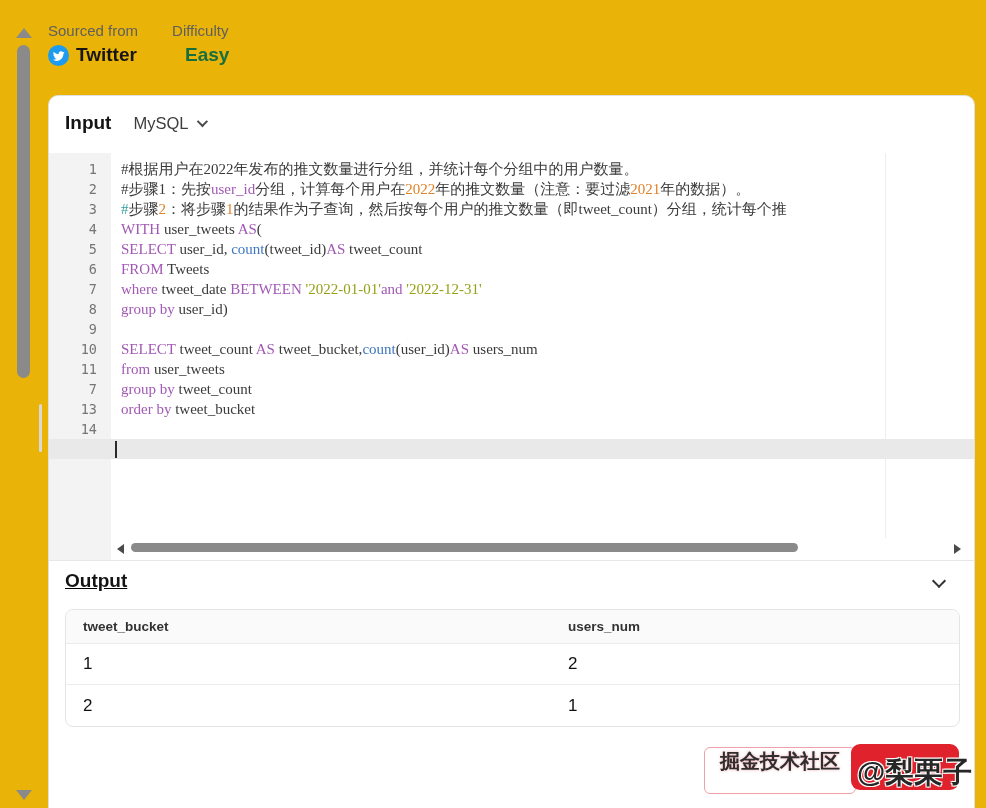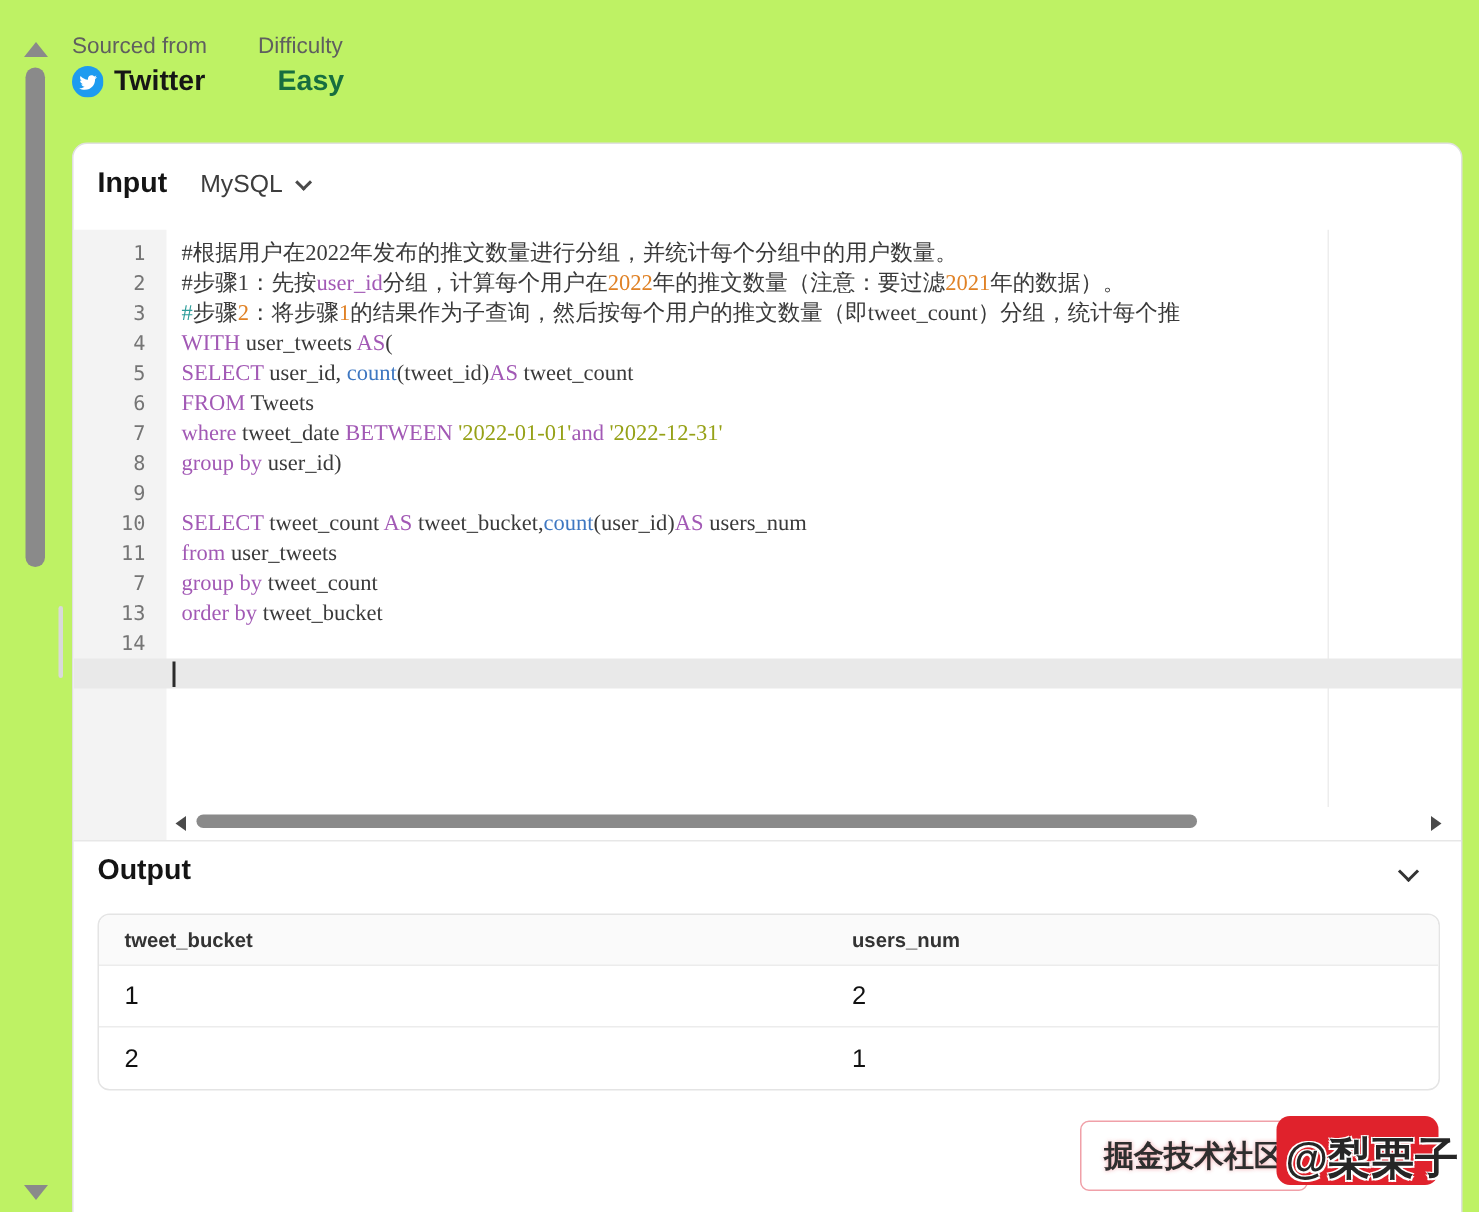--- a/index.html
+++ b/index.html
@@ -1,35 +1,35 @@
 <!DOCTYPE html>
 <html><head>
 <meta charset="utf-8">
 <style>
   * { margin:0; padding:0; box-sizing:border-box; }
   html,body { width:986px; height:808px; background:#fff; overflow:hidden;
     font-family:"Liberation Sans", sans-serif; }
-  #app { position:relative; width:986px; height:808px; background:#bef264; overflow:hidden; }
+  #app { position:relative; width:986px; height:808px; background:#eab308; overflow:hidden; }
 
   
   .vtrack-up { position:absolute; left:16px; top:28px; width:0; height:0;
     border-left:8px solid transparent; border-right:8px solid transparent;
     border-bottom:10px solid #8a8a8a; cursor:pointer; }
   .vthumb { position:absolute; left:17px; top:45px; width:13px; height:333px;
     background:#8a8a8a; border-radius:7px; cursor:grab; }
   .vtrack-down { position:absolute; left:16px; top:790px; width:0; height:0;
     border-left:8px solid transparent; border-right:8px solid transparent;
     border-top:10px solid #8a8a8a; cursor:pointer; }
   .vthumb-mini { position:absolute; left:39px; top:404px; width:3px; height:48px;
     background:#d9d9d9; border-radius:2px; }
 
   
   .meta { position:absolute; left:48px; top:22px; display:flex; gap:34px; }
   .meta .lbl { font-size:15px; color:#5f5f5f; margin-bottom:5px; }
-  .src-row { display:flex; gap:7px; }
+  .src-row { display:flex; align-items:center; gap:7px; }
   .src-row .name { font-size:19px; font-weight:700; color:#161616; }
   .easy { font-size:19px; font-weight:700; color:#176e3f;margin-left:13px; }
 
   
   .card { position:absolute; left:48px; top:95px; width:927px; height:760px;
     background:#fff; border:1px solid #e0e0e0; border-radius:10px; }
 
   .input-hdr { position:absolute; left:16px; top:16px; display:flex; gap:22px; }
   .input-title { font-size:19px; font-weight:700; color:#141414; }
   .lang-select { display:flex; align-items:center; gap:9px; font-size:16.5px; color:#3d3d3d; cursor:pointer; }
@@ -57,40 +57,40 @@
     border-right:7px solid #4a4a4a; cursor:pointer; }
   .harrow-r { position:absolute; right:13px; top:2px; width:0; height:0;
     border-top:5px solid transparent; border-bottom:5px solid transparent;
     border-left:7px solid #4a4a4a; cursor:pointer; }
   .hthumb { position:absolute; left:82px; top:1px; width:667px; height:9px;
     background:#8a8a8a; border-radius:5px; cursor:grab; }
   .editor-div { position:absolute; left:0; top:464px; width:925px; height:1px; background:#e7e7e7; }
 
   
   .out-hdr { position:absolute; left:16px; top:474px; width:893px; display:flex;
-    align-items:center; justify-content:space-between; }
+    align-items:center; justify-content:space-between;text-decoration:underline; }
   .out-title { font-size:19px; font-weight:700; color:#141414; }
   .chev-lg { display:inline-block; width:10px; height:10px; border-right:2px solid #333;
     border-bottom:2px solid #333; transform:rotate(45deg); margin-right:14px; cursor:pointer; }
 
   .tbl { position:absolute; left:16px; top:513px; width:895px;
     border:1px solid #e4e4e4; border-radius:8px; overflow:hidden; background:#fff; }
   .tbl-hrow { display:flex; height:34px; align-items:center; background:#fafafa;
     border-bottom:1px solid #ececec; }
   .tbl-row { display:flex; height:41px; align-items:center; border-bottom:1px solid #ececec; }
   .tbl-row:last-child { border-bottom:none; }
   .th { font-size:13.5px; font-weight:700; color:#333; }
   .td { font-size:17px; color:#111; }
   .c1 { flex:0 0 501px; padding-left:17px; }
   .c2 { flex:1; padding-left:1px; }
 
   
-  .wm-white { position:absolute; left:720px; top:747px; width:152px; height:47px;
+  .wm-white { position:absolute; left:704px; top:747px; width:152px; height:47px;
     background:rgba(255,255,255,.92); border:1.5px solid #f0a0a8; border-radius:6px;
-    display:flex; align-items:center; justify-content:center; z-index:10; }
+    display:flex; justify-content:center; z-index:10; }
   .wm-white span { font-size:20px; font-weight:700; color:#2e2e2e; white-space:nowrap;
     text-shadow:0 0 3px rgba(225,60,70,.45); }
   .wm-red { position:absolute; left:851px; top:744px; width:108px; height:46px;
     background:#e0222c; border-radius:9px; z-index:10; }
   .wm-red span { position:absolute; left:6px; top:9px; font-size:29px; font-weight:700;
     color:#262626; white-space:nowrap;
     text-shadow:-1px -1px 0 #fff,1px -1px 0 #fff,-1px 1px 0 #fff,1px 1px 0 #fff; }
 </style>
 </head>
 <body>

